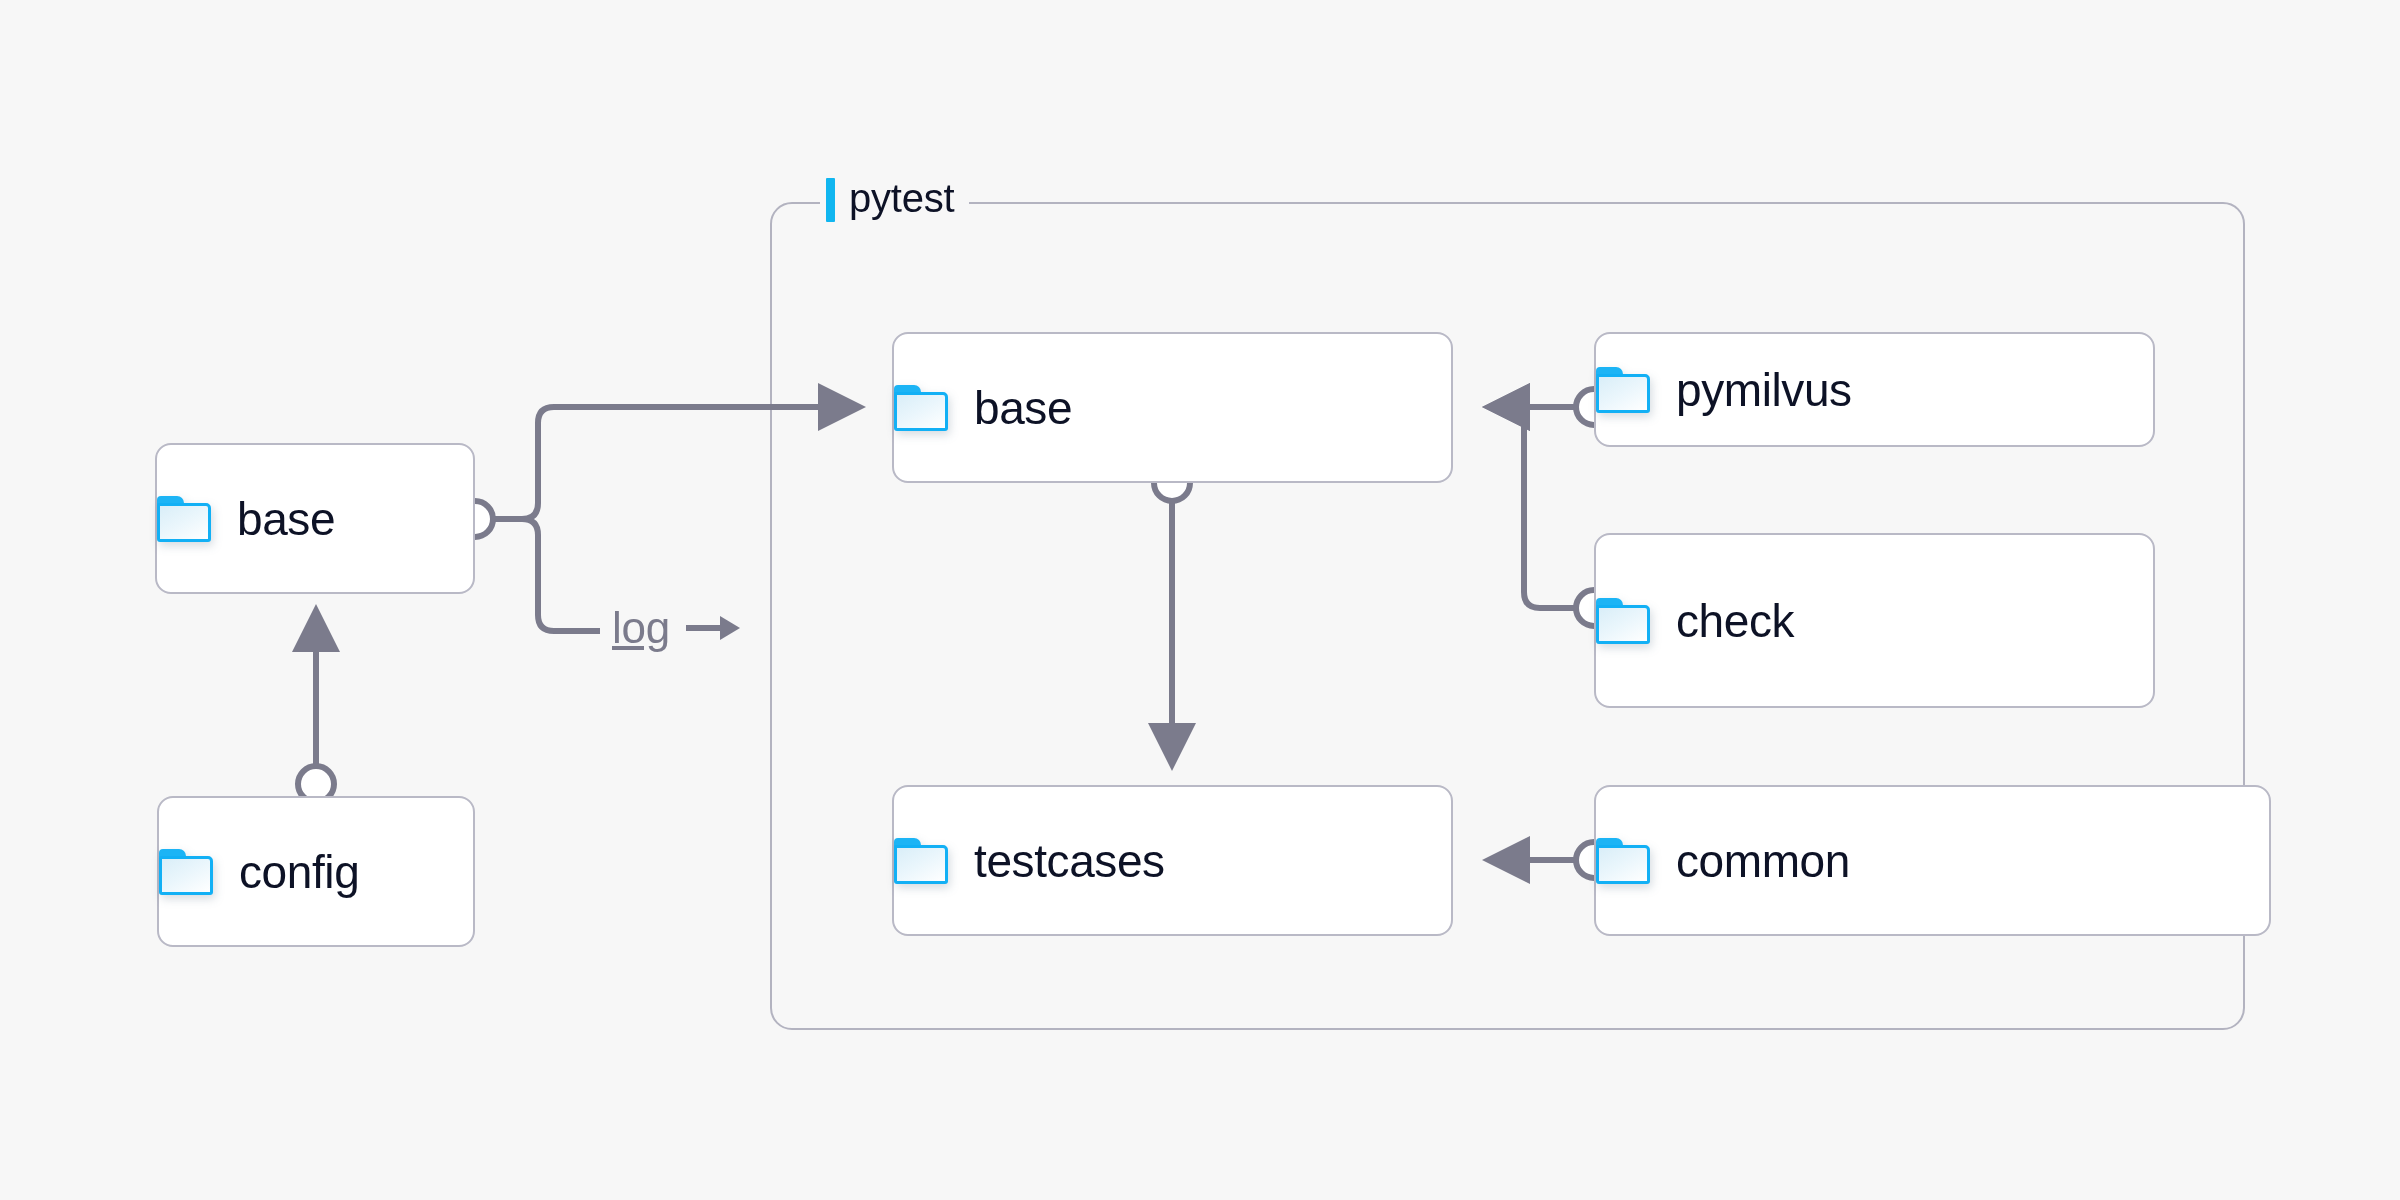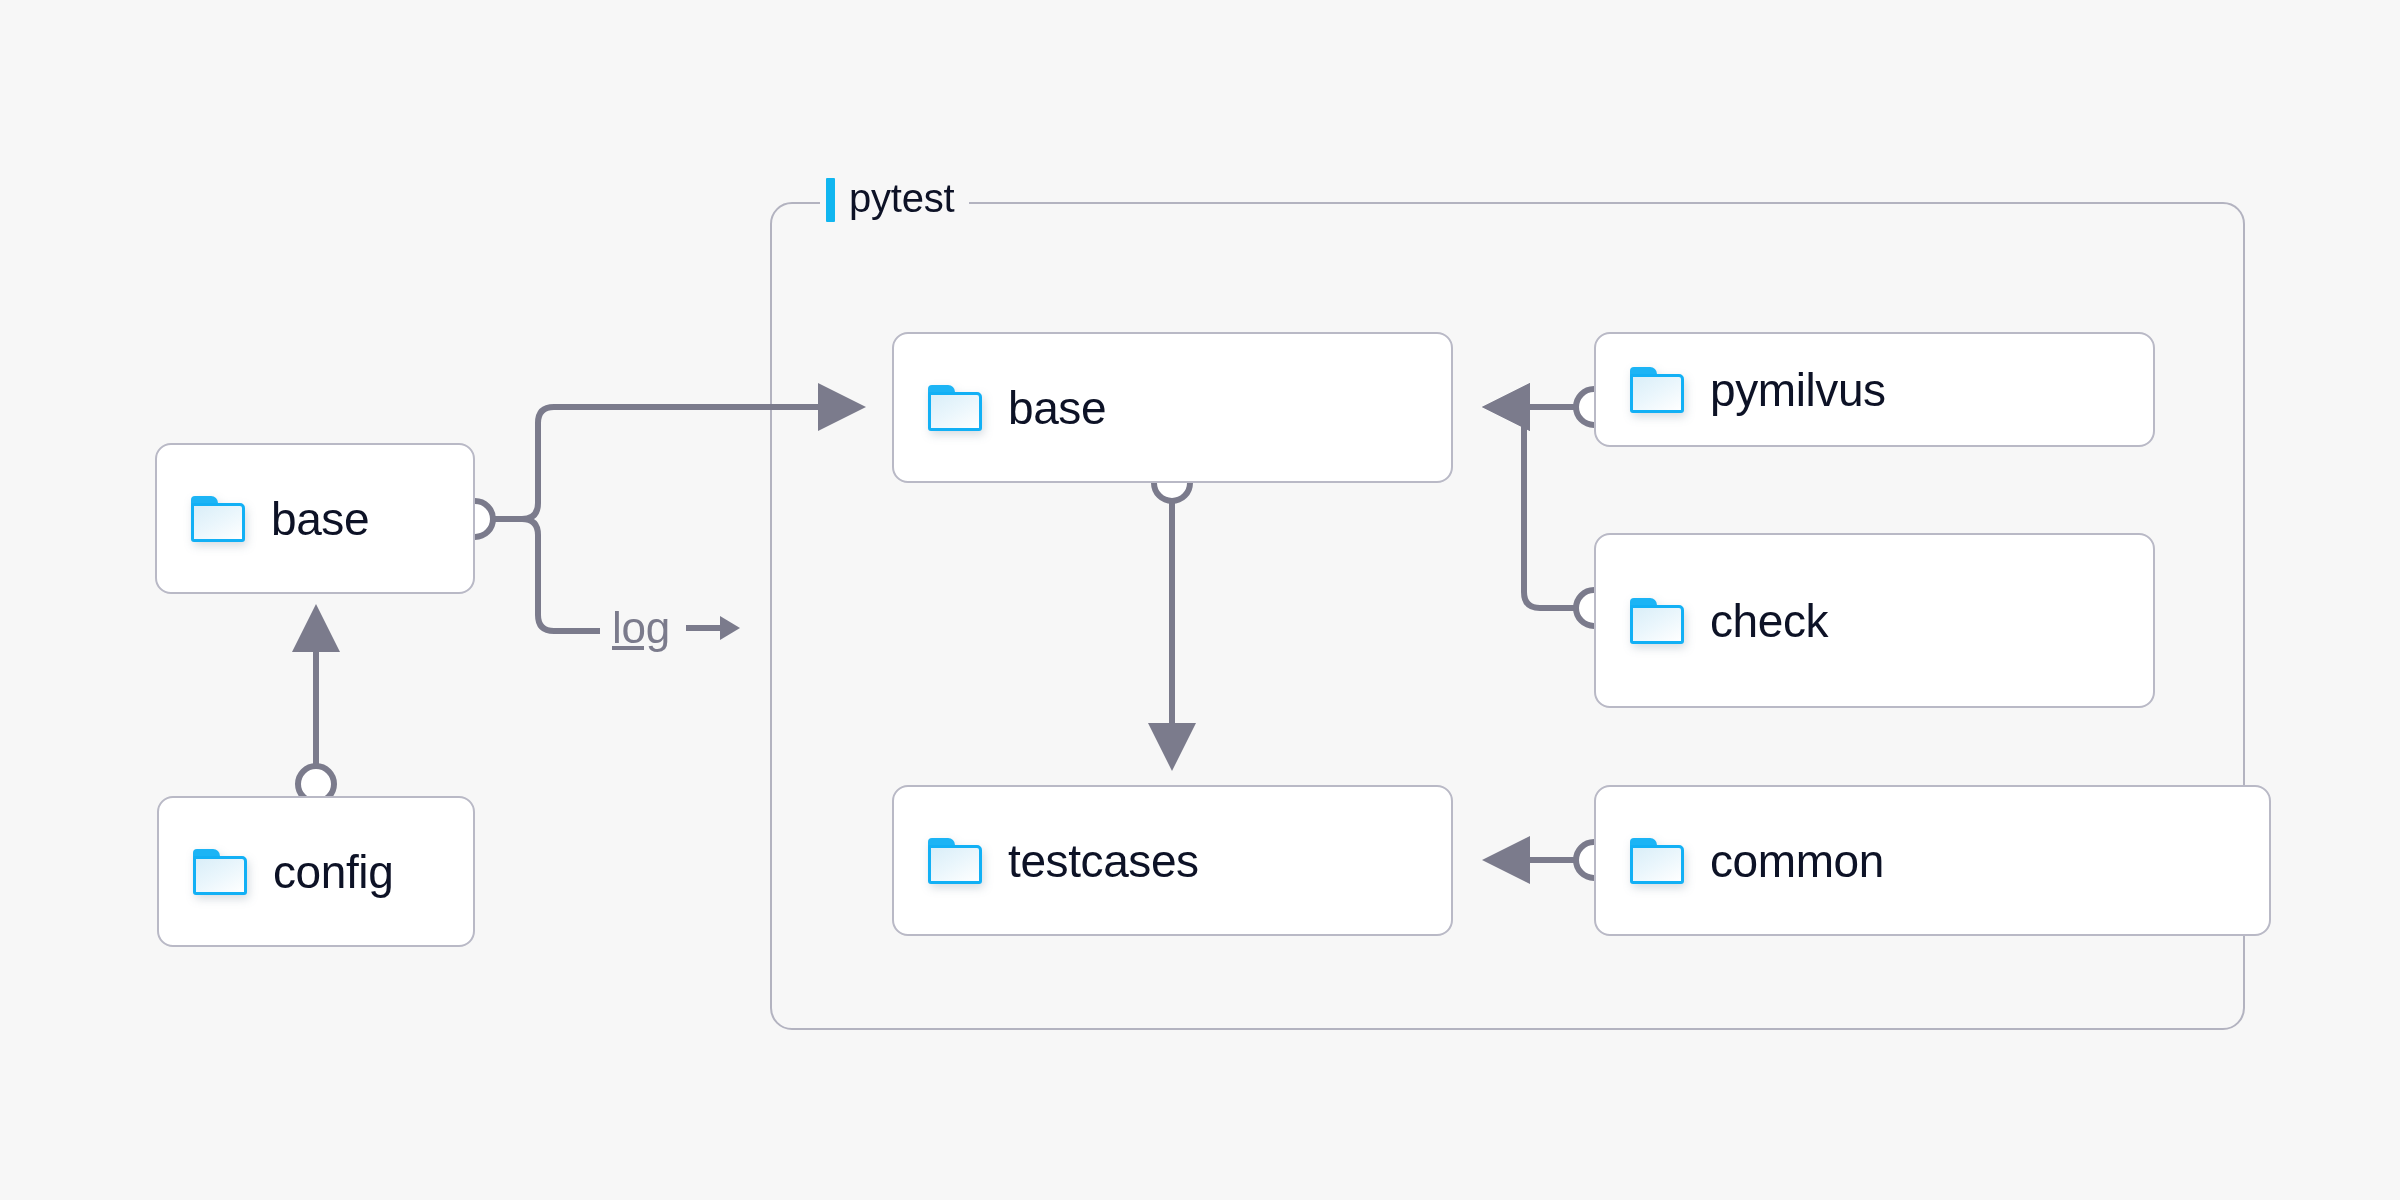--- a/index.html
+++ b/index.html
@@ -61,21 +61,20 @@
     border: 2px solid #b9b9c6;
     border-radius: 16px;
     display: flex;
     align-items: center;
     z-index: 5;
   }
   .node .inner {
     display: flex;
     align-items: flex-start;
     gap: 26px;
-    padding-left: 34px;
   }
   .node .label {
     font-size: 46px;
     color: #0d1226;
     letter-spacing: -0.4px;
     line-height: 1;
     white-space: nowrap;
   }
 
   

